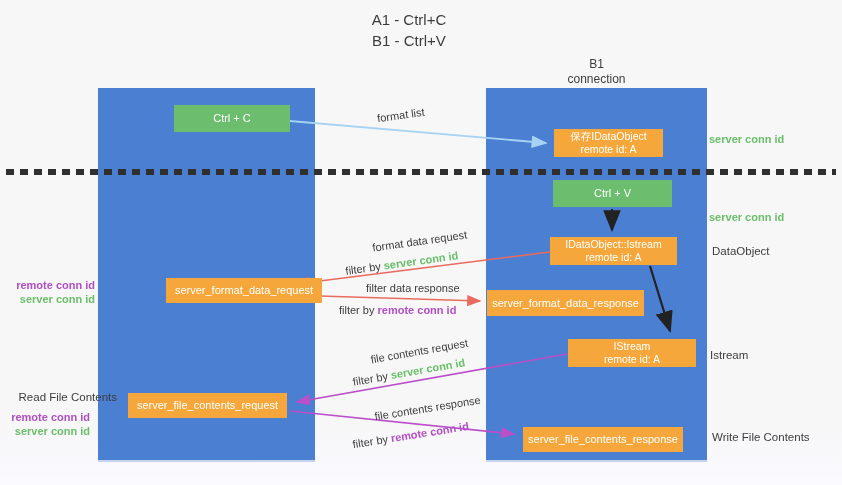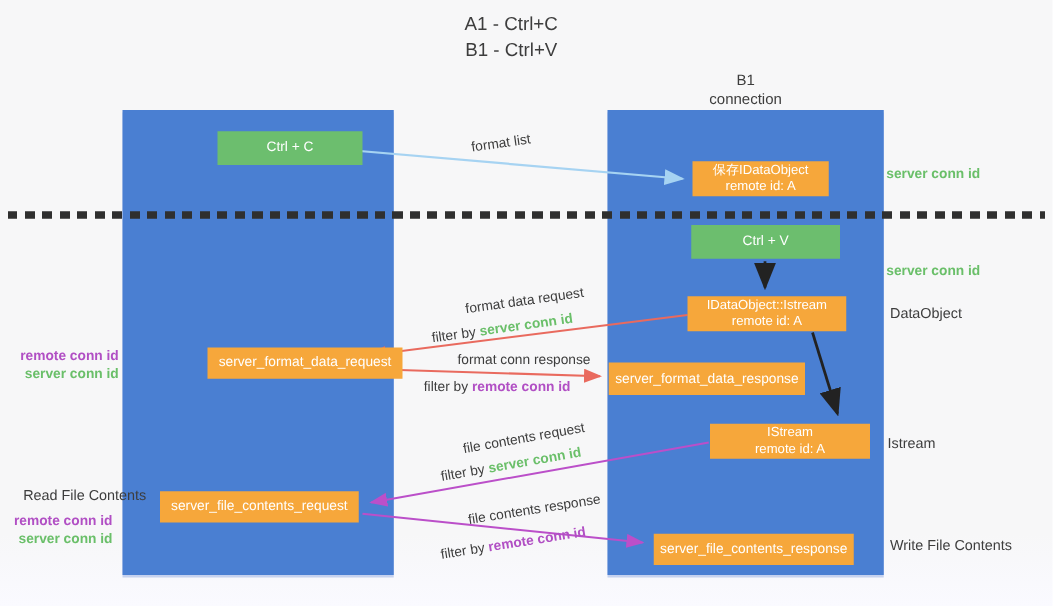--- a/index.html
+++ b/index.html
@@ -127,21 +127,21 @@
   </div>
 
   <div class="abs lbl rot-n8" style="left:377px; top:109px;">format list</div>
 
   <div class="abs lbl rot-n8" style="left:372px; top:235px;">format data request</div>
   <div class="abs lbl rot-n8" style="left:345px; top:257px;">
     <span>filter by</span>
     <span class="green">server conn id</span>
   </div>
 
-  <div class="abs lbl" style="left:366px; top:282px;">format conn response</div>
+  <div class="abs lbl" style="left:366px; top:282px;">filter data response</div>
   <div class="abs lbl" style="left:339px; top:304px;">
     <span>filter by</span>
     <span class="purple">remote conn id</span>
   </div>
 
   <div class="abs lbl rot-n10" style="left:370px; top:345px;">file contents request</div>
   <div class="abs lbl rot-n10" style="left:352px; top:366px;">
     <span>filter by</span>
     <span class="green">server conn id</span>
   </div>

